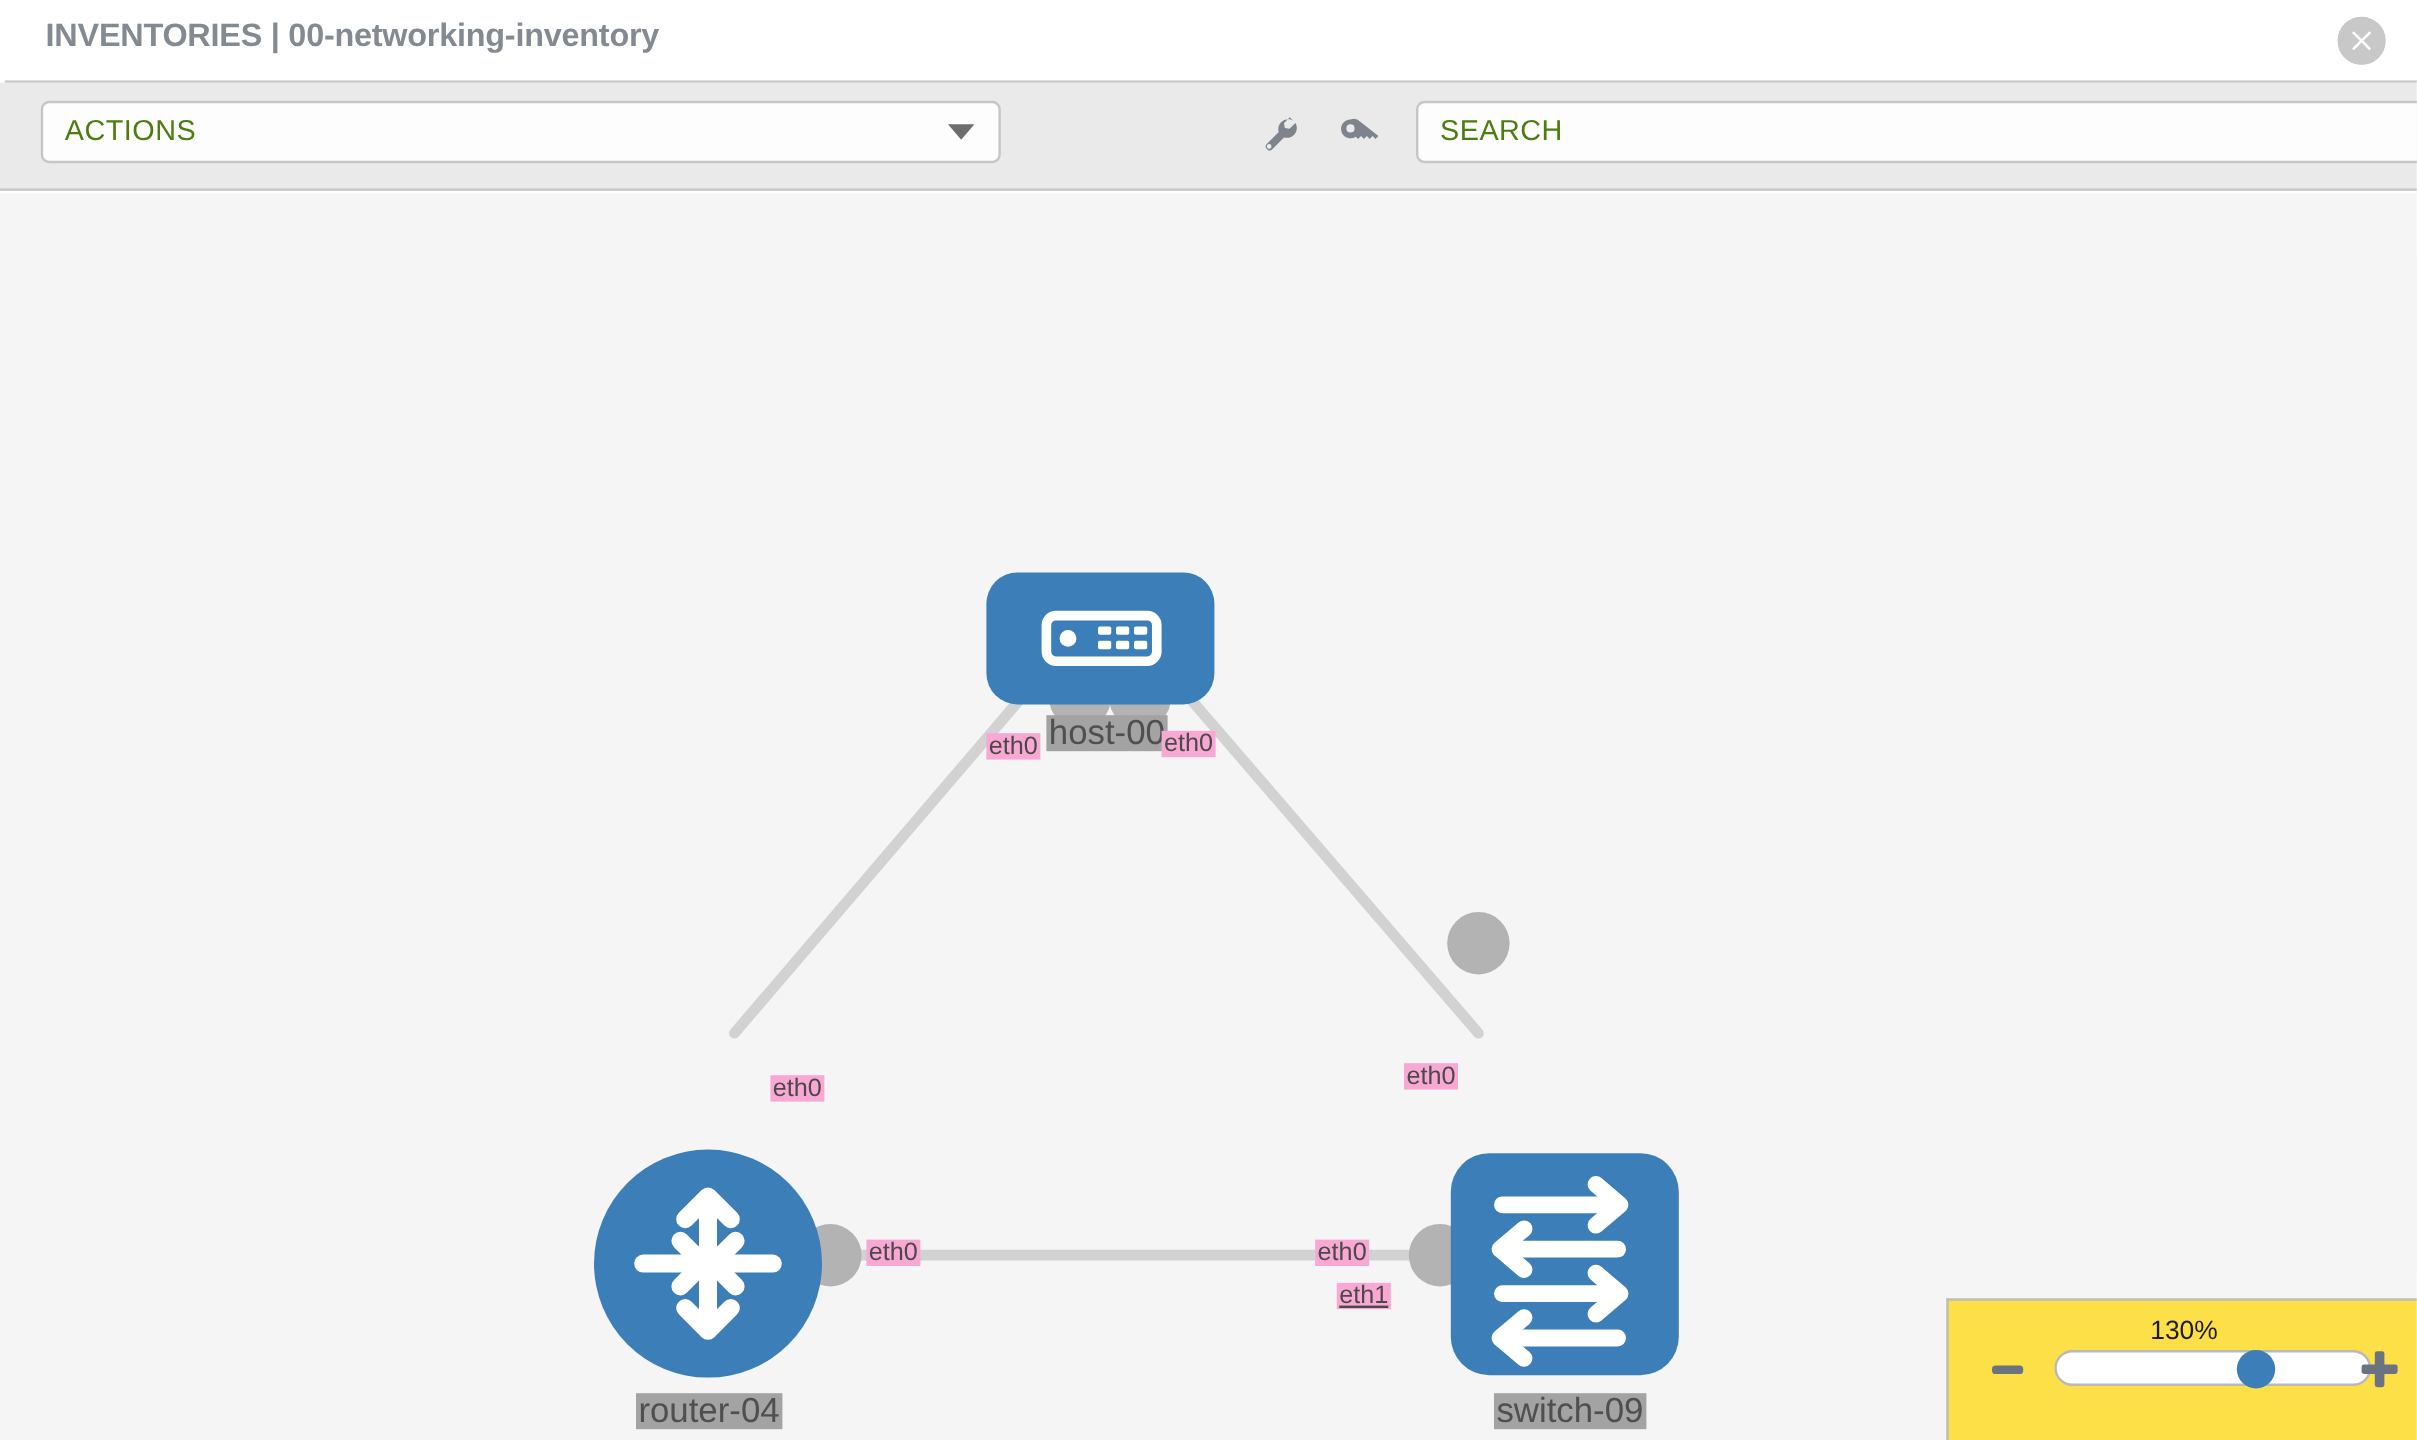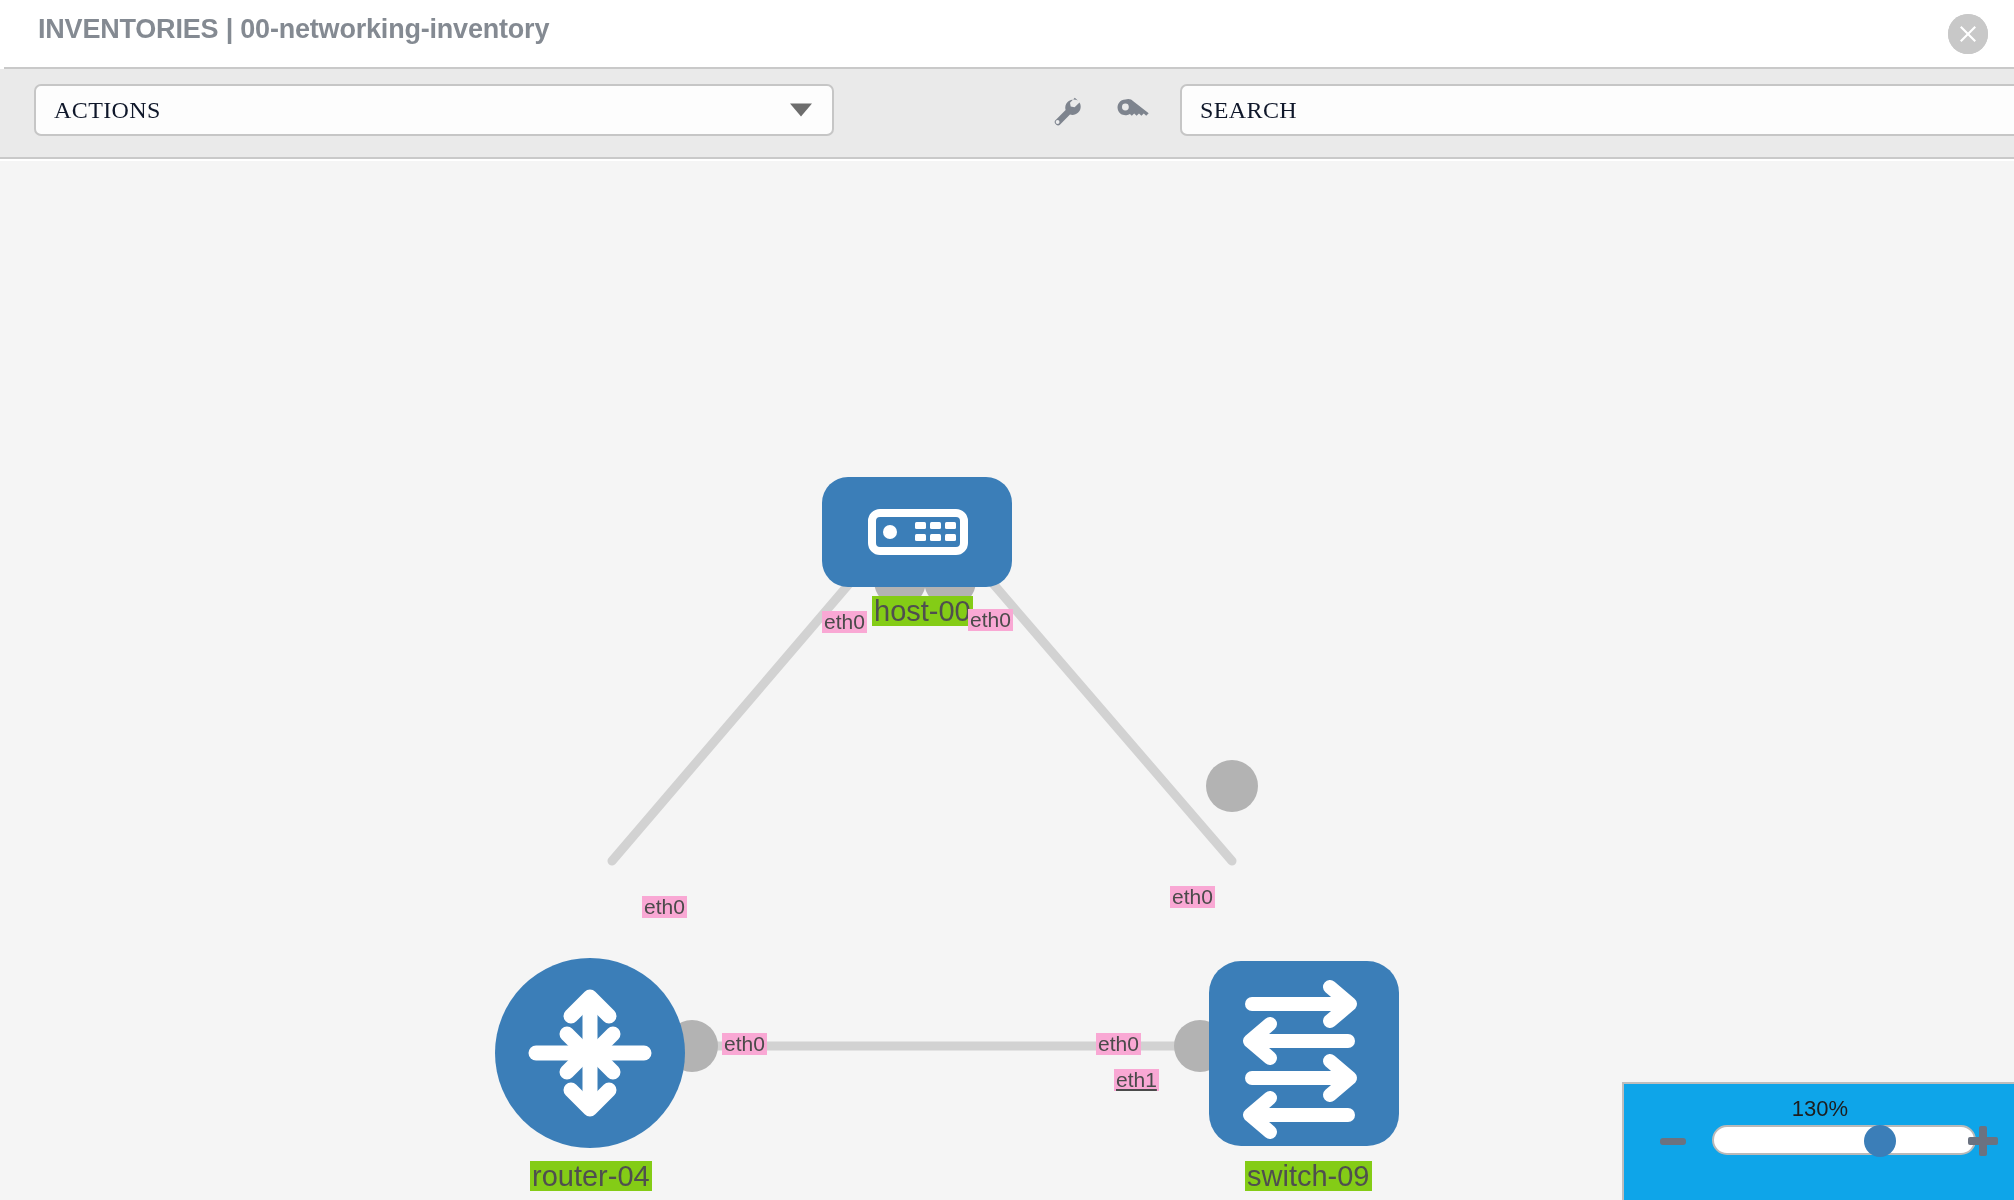--- a/index.html
+++ b/index.html
@@ -48,22 +48,22 @@
     position: absolute;
     background: #fdfdfd;
     border: 2px solid #c6c6c6;
     border-radius: 7px;
     height: 52px;
   }
   .select-box .label {
     position: absolute; left: 18px; top: 50%;
     transform: translateY(-50%);
     font-size: 24px;
-    font-family: Liberation Serif, serif;
-    color: #0f172a;
+    font-family: Liberation Sans, sans-serif;
+    color: #4d7c0f;
     letter-spacing: 0.4px;
     white-space: nowrap;
   }
   .select-box .caret {
     position: absolute; right: 20px; top: 50%;
     transform: translateY(-50%);
     width: 0; height: 0;
     border-left: 11px solid transparent;
     border-right: 11px solid transparent;
     border-top: 13px solid #6d6d6d;
@@ -84,42 +84,42 @@
   .canvas {
     position: absolute; left: 0; top: 161px;
     width: 2014px; height: 1039px;
     background: #f5f5f5;
     overflow: hidden;
   }
   #topology-svg { position:absolute; left:0; top:0; }
 
   .node-label {
     position: absolute;
-    background: #84cc16;
+    background: #a3a3a3;
     color: #4f4f4f;
     font-size: 29px;
     white-space: nowrap;
     padding: 0 2px;
     line-height: 1.05;
   }
   .port-label {
     position: absolute;
     background: #f9a8d4;
     color: #4a4a4a;
     font-size: 21px;
     white-space: nowrap;
     padding: 0 2px;
     line-height: 1.05;
   }
 
   
   .zoom-panel {
     position: absolute; left: 1622px; top: 1082px;
     width: 392px; height: 118px;
-    background: #0ea5e9;
+    background: #fde047;
     border-top: 2px solid #bdbdbd;
     border-left: 2px solid #bdbdbd;
   }
   .zoom-value {
     position: absolute; top: 12px; left: 0; width: 392px;
     text-align: center;
     font-size: 22px; color: #1d1d1d;
   }
   .zoom-minus {
     position: absolute; left: 36px; top: 54px;

